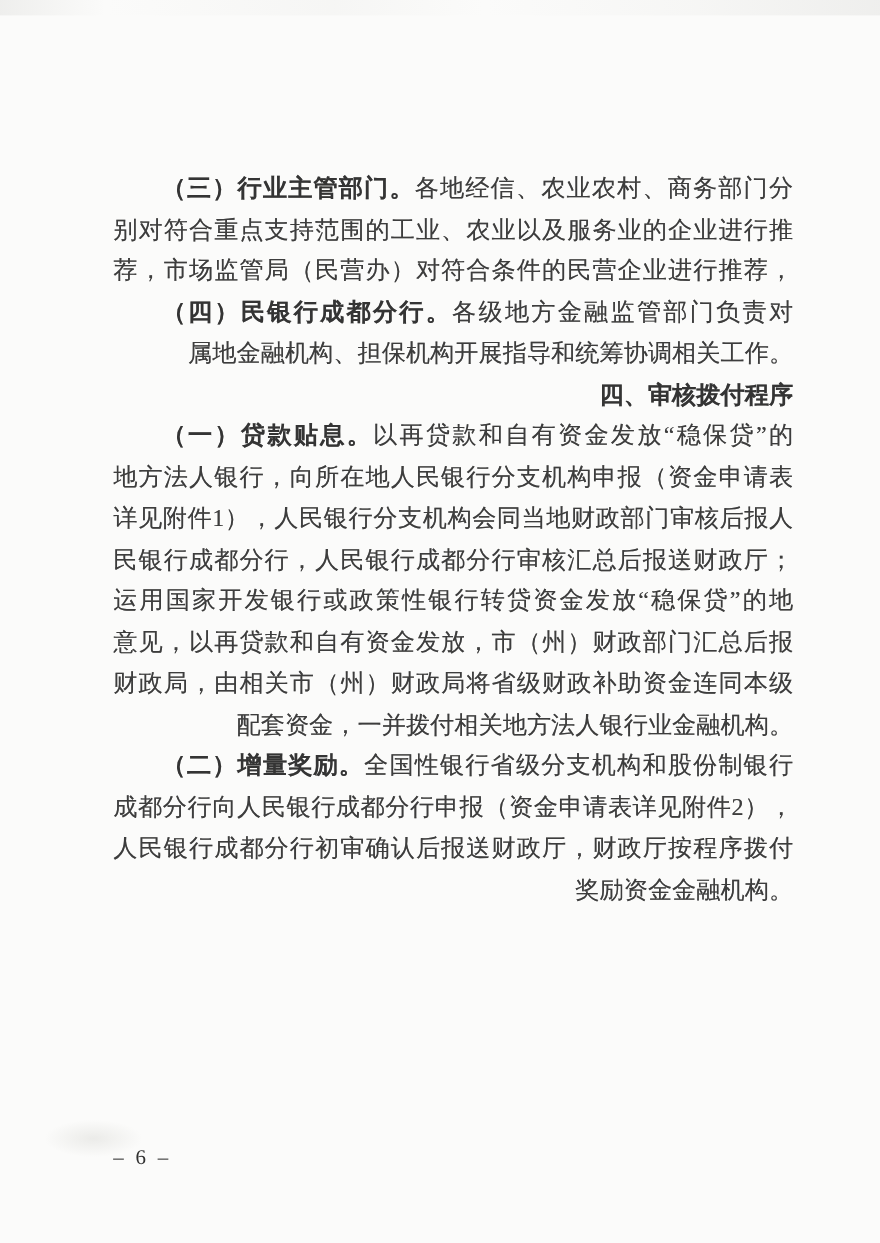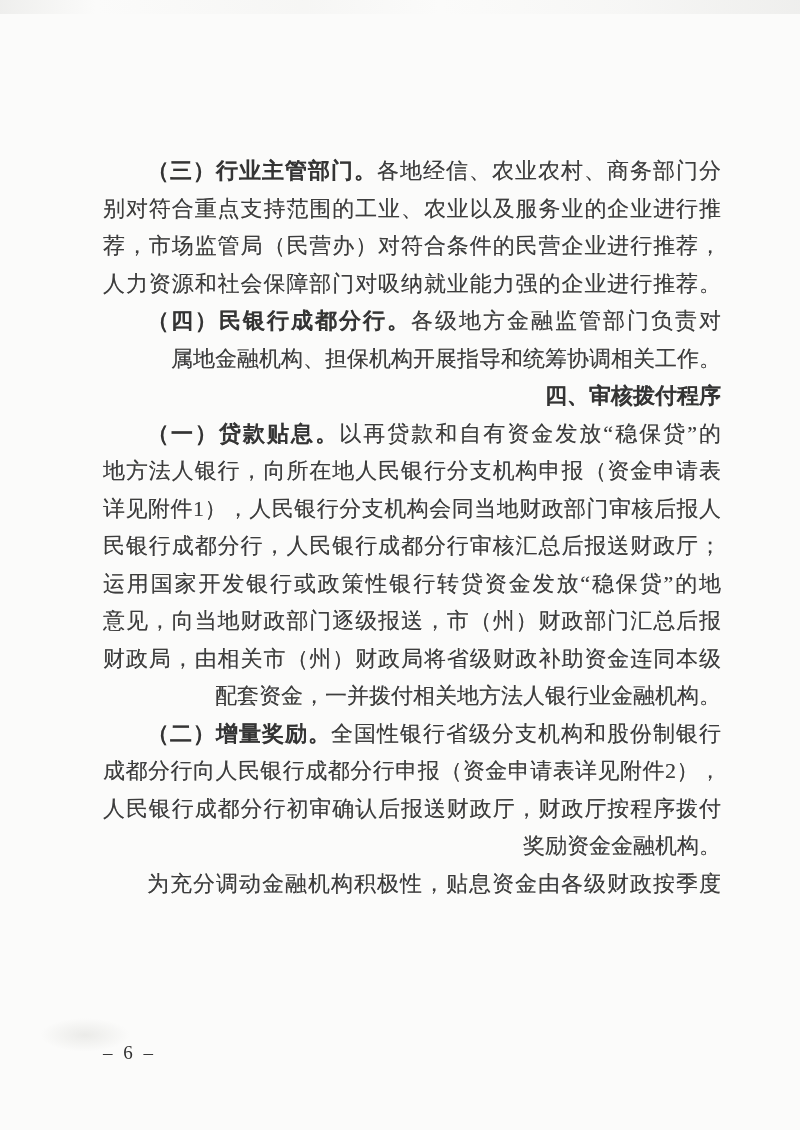--- a/index.html
+++ b/index.html
@@ -77,33 +77,31 @@
 <body>
 
 <div class="page">
   <div class="scan-artifact-top"></div>
   <div class="scan-artifact-smudge"></div>
 
   <div class="doc-body" id="doc-body">
       <div class="text-line fill indent"><span class="bold">（三）行业主管部门。</span><span class="regular">各地经信、农业农村、商务部门分</span></div>
       <div class="text-line fill"><span class="regular">别对符合重点支持范围的工业、农业以及服务业的企业进行推</span></div>
       <div class="text-line fill"><span class="regular">荐，市场监管局（民营办）对符合条件的民营企业进行推荐，</span></div>
-      <div class="text-line fill"><span class="regular">人力资源和社会保障部门对吸纳就业能力强的企业进行推荐。</span></div>
       <div class="text-line fill indent"><span class="bold">（四）民银行成都分行。</span><span class="regular">各级地方金融监管部门负责对</span></div>
       <div class="text-line"><span class="regular">属地金融机构、担保机构开展指导和统筹协调相关工作。</span></div>
       <div class="text-line indent"><span class="bold">四、审核拨付程序</span></div>
       <div class="text-line fill indent"><span class="bold">（一）贷款贴息。</span><span class="regular">以再贷款和自有资金发放“稳保贷”的</span></div>
       <div class="text-line fill"><span class="regular">地方法人银行，向所在地人民银行分支机构申报（资金申请表</span></div>
       <div class="text-line fill"><span class="regular">详见附件1），人民银行分支机构会同当地财政部门审核后报人</span></div>
       <div class="text-line fill"><span class="regular">民银行成都分行，人民银行成都分行审核汇总后报送财政厅；</span></div>
       <div class="text-line fill"><span class="regular">运用国家开发银行或政策性银行转贷资金发放“稳保贷”的地</span></div>
-      <div class="text-line fill"><span class="regular">意见，向当地财政部门逐级报送，市（州）财政部门汇总后报</span></div>
+      <div class="text-line fill"><span class="regular">意见，以再贷款和自有资金发放，市（州）财政部门汇总后报</span></div>
       <div class="text-line fill"><span class="regular">财政局，由相关市（州）财政局将省级财政补助资金连同本级</span></div>
       <div class="text-line"><span class="regular">配套资金，一并拨付相关地方法人银行业金融机构。</span></div>
       <div class="text-line fill indent"><span class="bold">（二）增量奖励。</span><span class="regular">全国性银行省级分支机构和股份制银行</span></div>
       <div class="text-line fill"><span class="regular">成都分行向人民银行成都分行申报（资金申请表详见附件2），</span></div>
       <div class="text-line fill"><span class="regular">人民银行成都分行初审确认后报送财政厅，财政厅按程序拨付</span></div>
       <div class="text-line"><span class="regular">奖励资金金融机构。</span></div>
-      <div class="text-line fill indent"><span class="regular">为充分调动金融机构积极性，贴息资金由各级财政按季度</span></div>
     </div>
 
   <div class="page-number">– 6 –</div>
 </div>
 
 </body></html>

